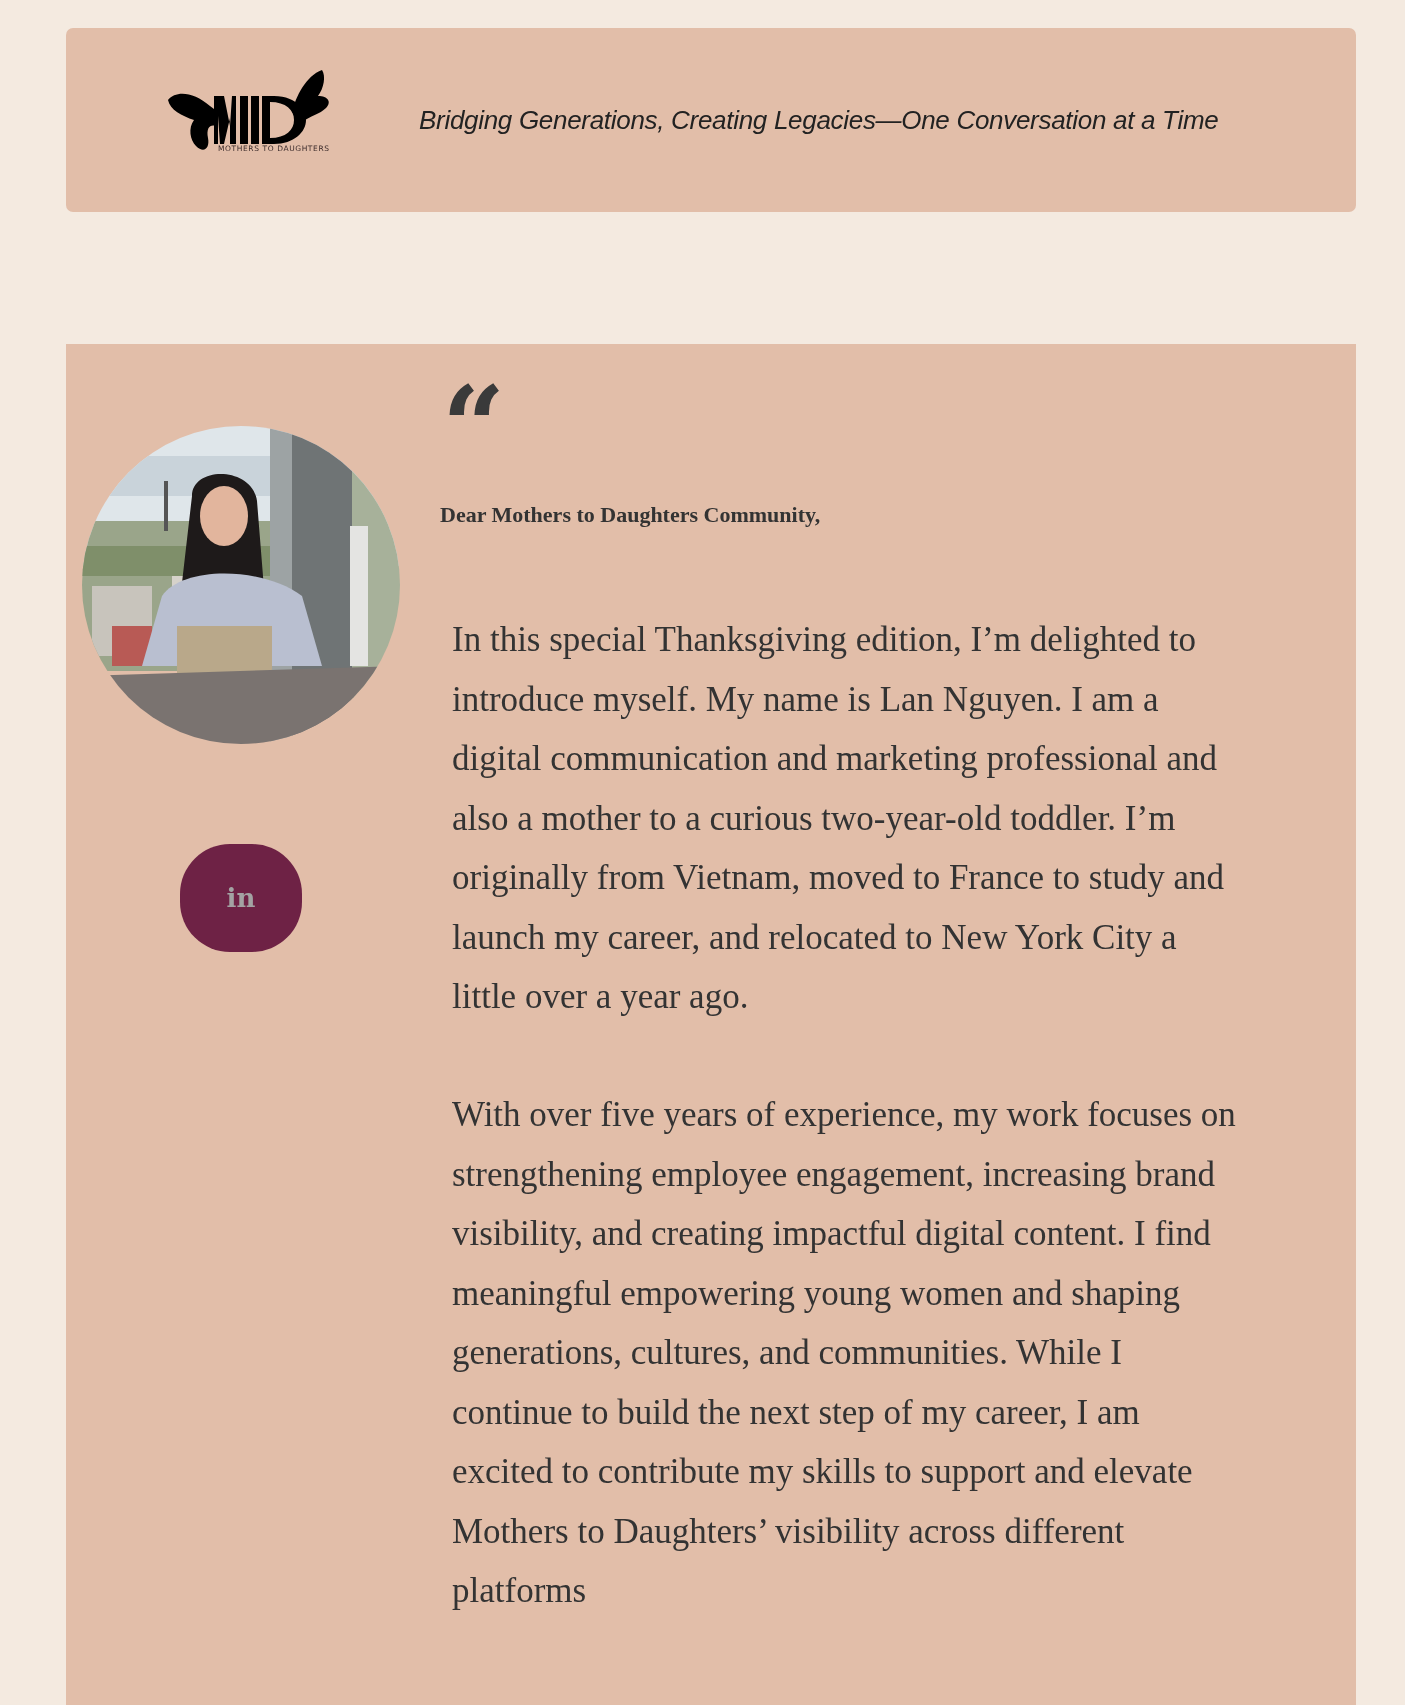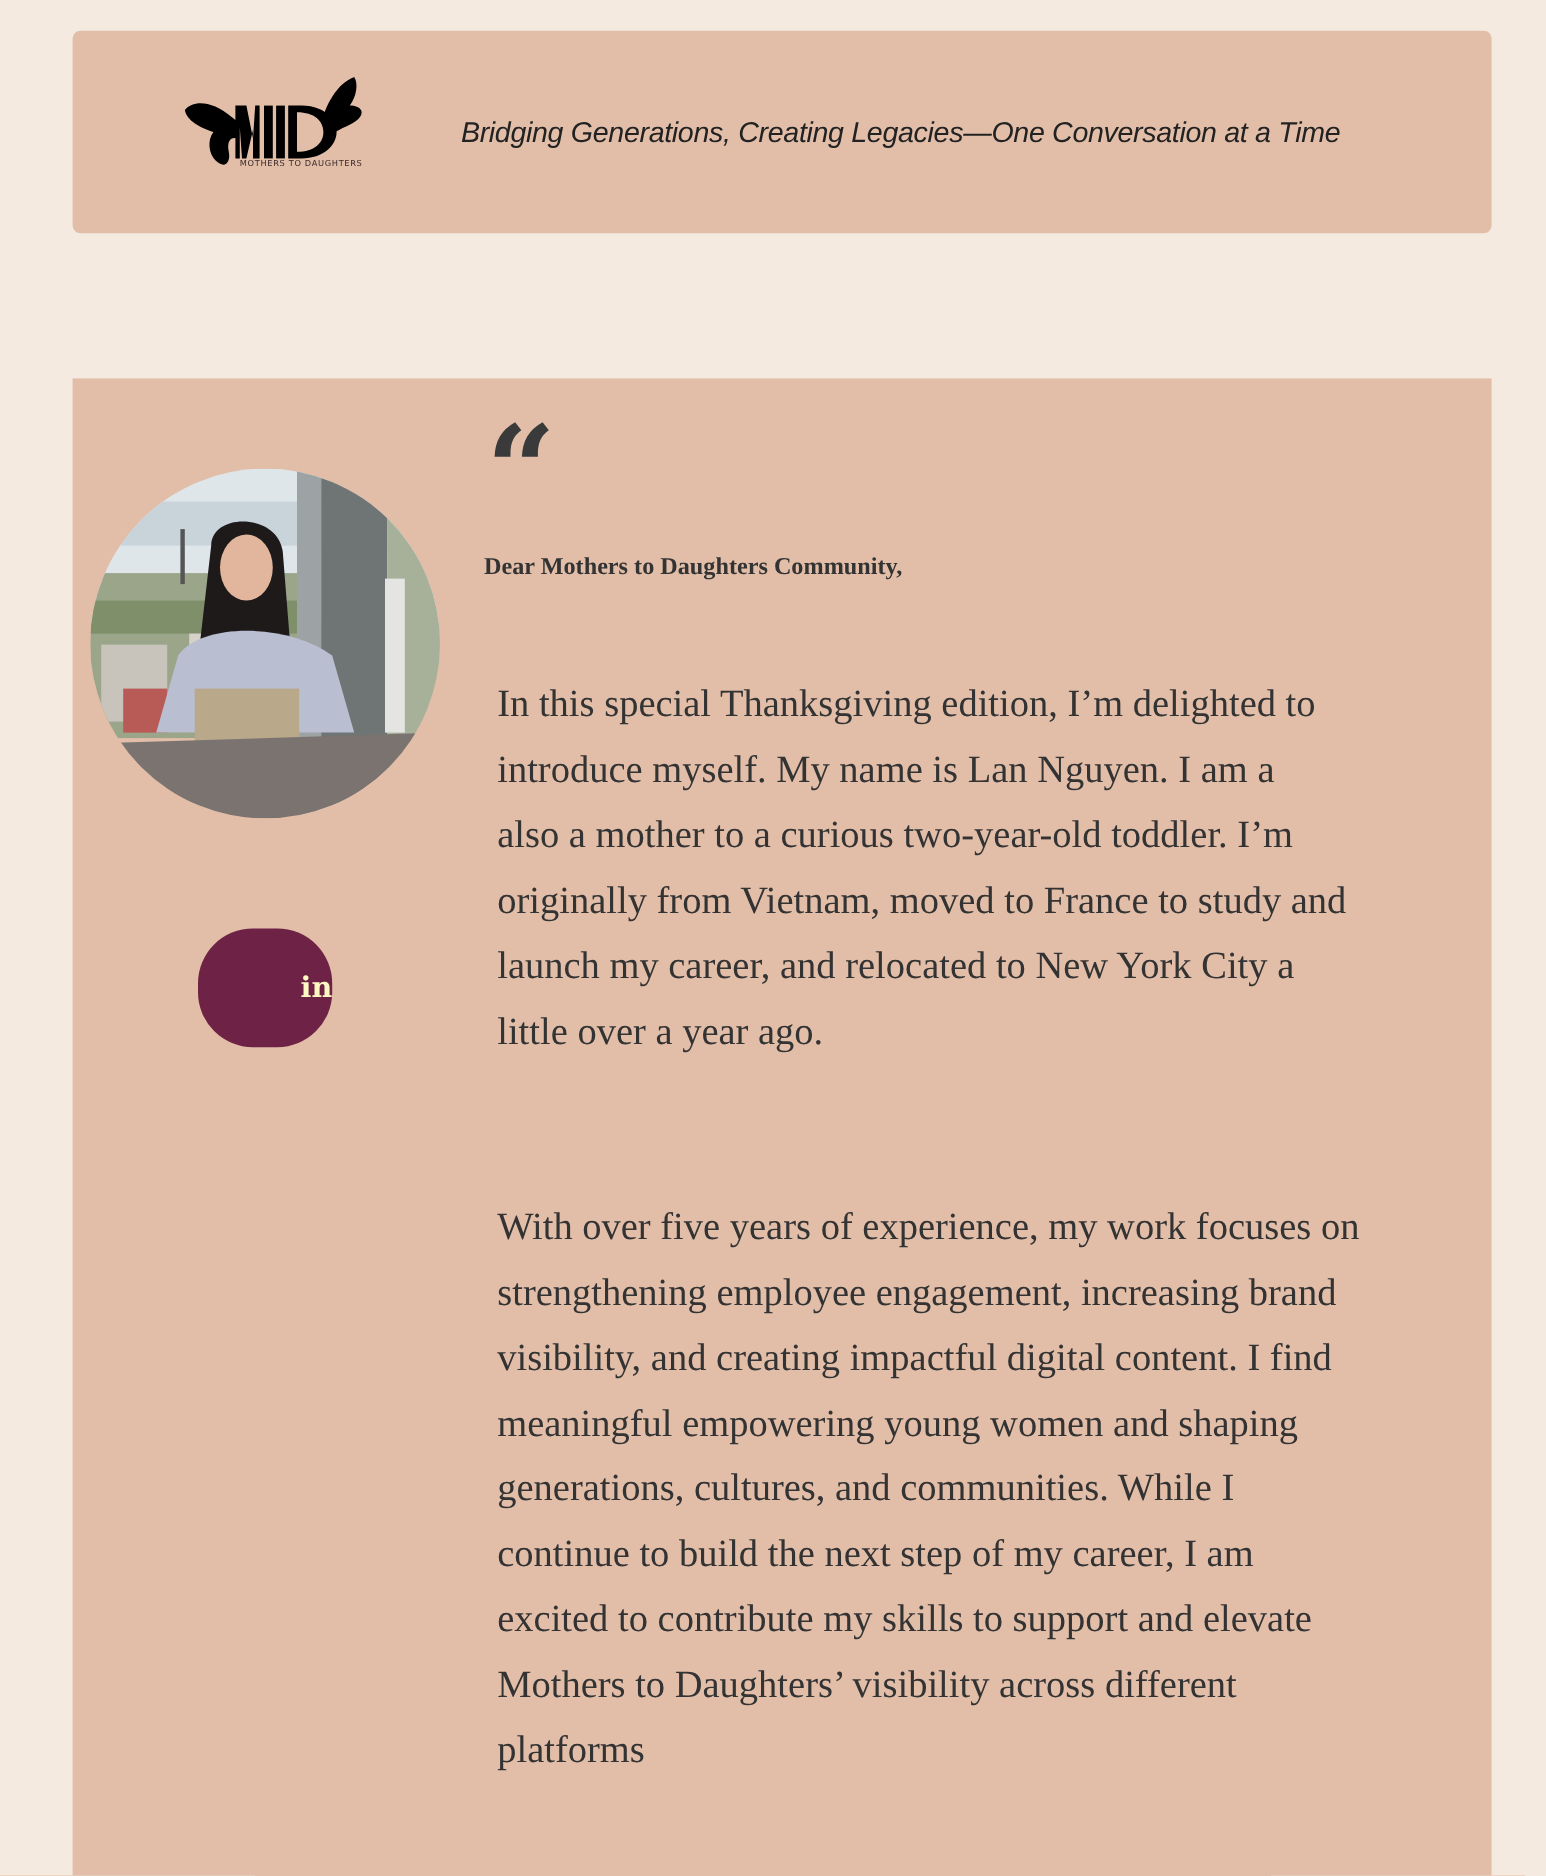--- a/index.html
+++ b/index.html
@@ -29,22 +29,22 @@
   .card {
     position: absolute; left: 66px; top: 344px; width: 1290px; height: 1400px;
     background: #e2bea9;
   }
   .photo {
     position: absolute; left: 16px; top: 82px; width: 318px; height: 318px;
     border-radius: 50%; overflow: hidden;
   }
   .linkedin {
     position: absolute; left: 114px; top: 500px; width: 122px; height: 108px;
-    background: #6e2245; border-radius: 50px; color: #fef9c3;
-    display: flex; align-items: center; justify-content: flex-end;
+    background: #6e2245; border-radius: 50px; color: #a3a3a3;
+    display: flex; align-items: center; justify-content: center;
     font-family: "DejaVu Serif", serif; font-size: 26px; font-weight: bold;
     cursor: pointer;
   }
   .content { position: absolute; left: 374px; top: 0; width: 880px; }
   .quote-mark {
     position: absolute; left: 2px; top: 28px; font-size: 110px; line-height: 110px;
     font-family: "DejaVu Serif", serif; font-weight: bold; color: #3a3a3a;
   }
   .greeting {
     position: absolute; left: 0; top: 158px; font-size: 22px; font-weight: bold;
@@ -113,20 +113,21 @@
     <span>in</span>
   </div>
 
   <div class="content">
     <div class="quote-mark">“</div>
     <div class="greeting">Dear Mothers to Daughters Community,</div>
 
     <div class="para" style="top: 266px;">
       <span class="line">In this special Thanksgiving edition, I’m delighted to</span>
       <span class="line">introduce myself. My name is Lan Nguyen. I am a</span>
+      <span class="line">digital communication and marketing professional and</span>
       <span class="line">also a mother to a curious two-year-old toddler. I’m</span>
       <span class="line">originally from Vietnam, moved to France to study and</span>
       <span class="line">launch my career, and relocated to New York City a</span>
       <span class="line">little over a year ago.</span>
     </div>
 
     <div class="para" style="top: 741px;">
       <span class="line">With over five years of experience, my work focuses on</span>
       <span class="line">strengthening employee engagement, increasing brand</span>
       <span class="line">visibility, and creating impactful digital content. I find</span>

